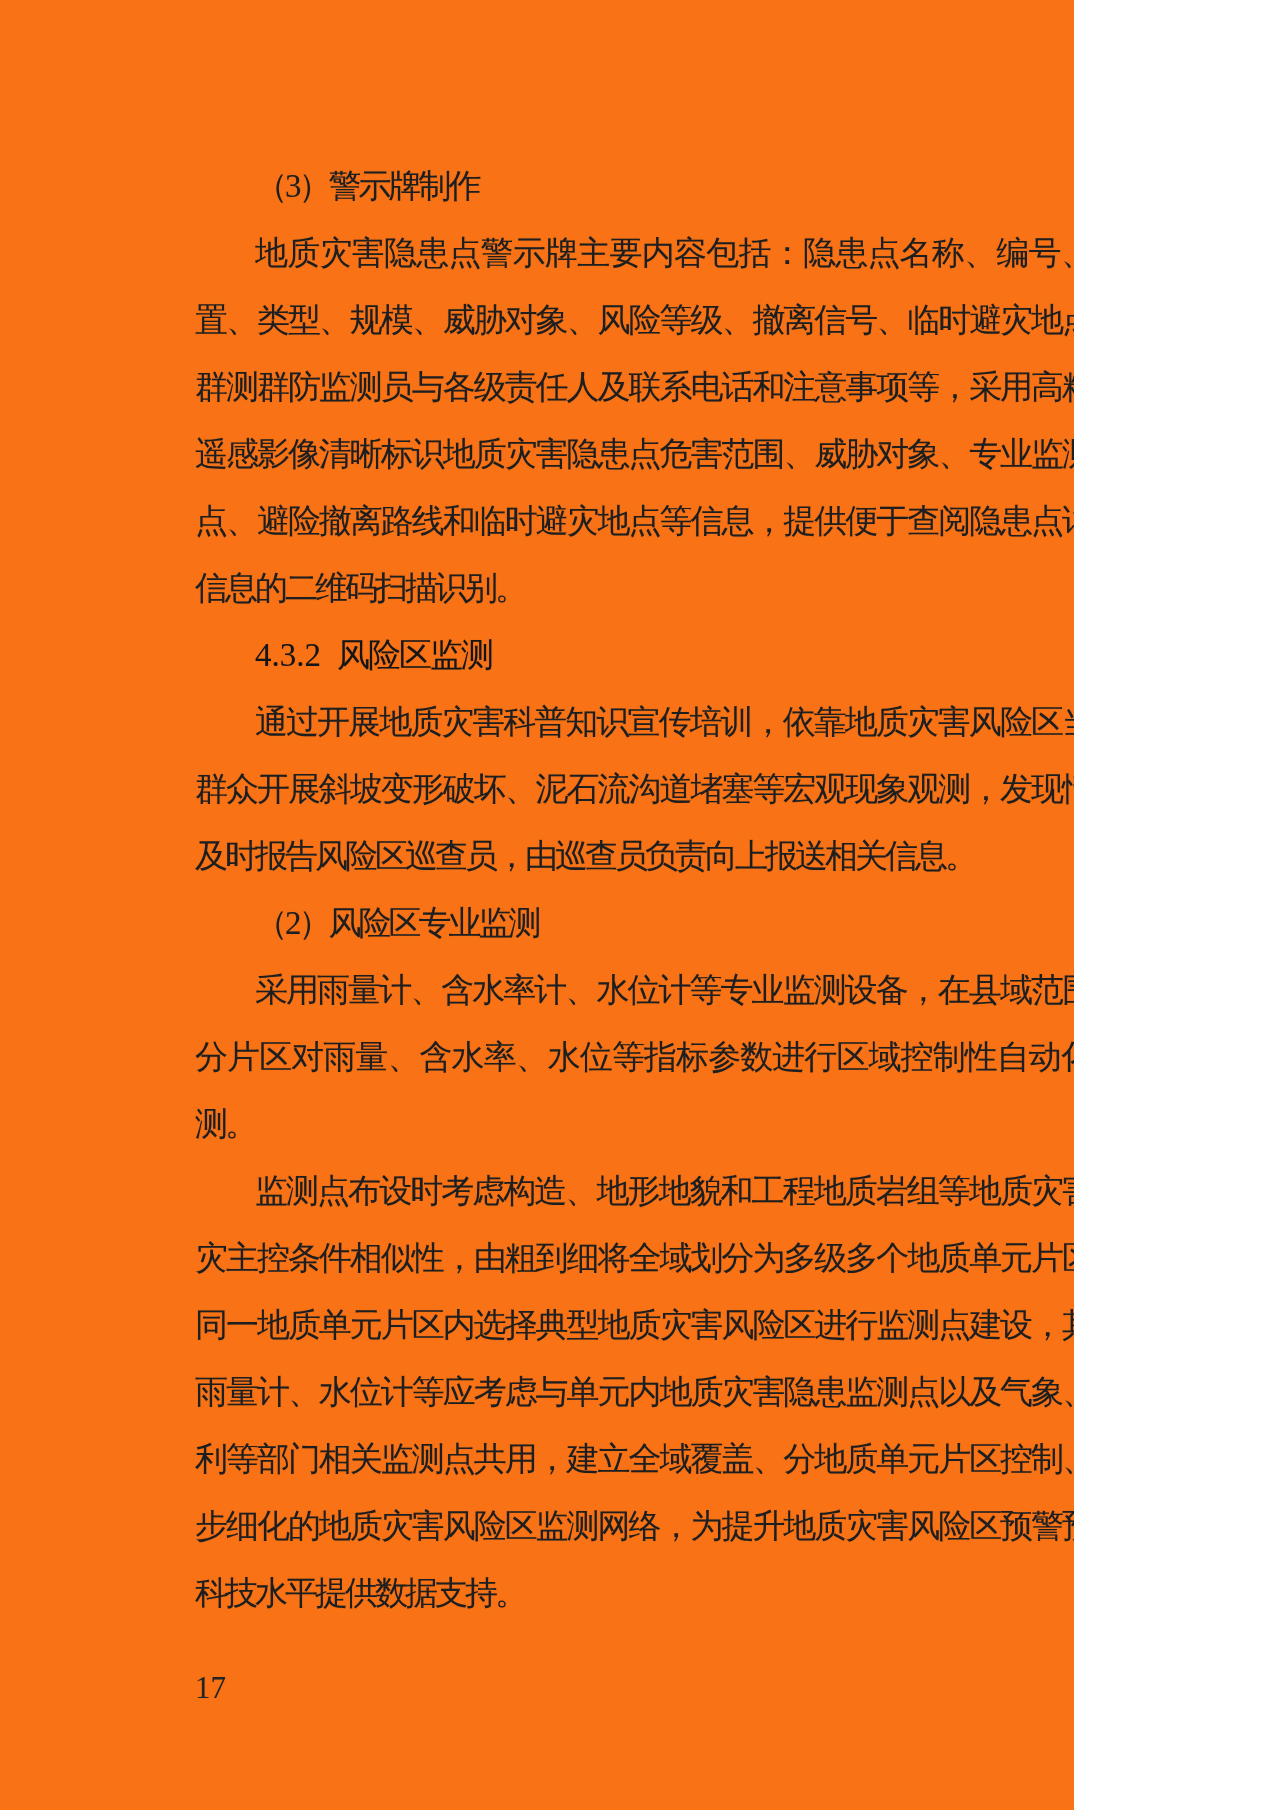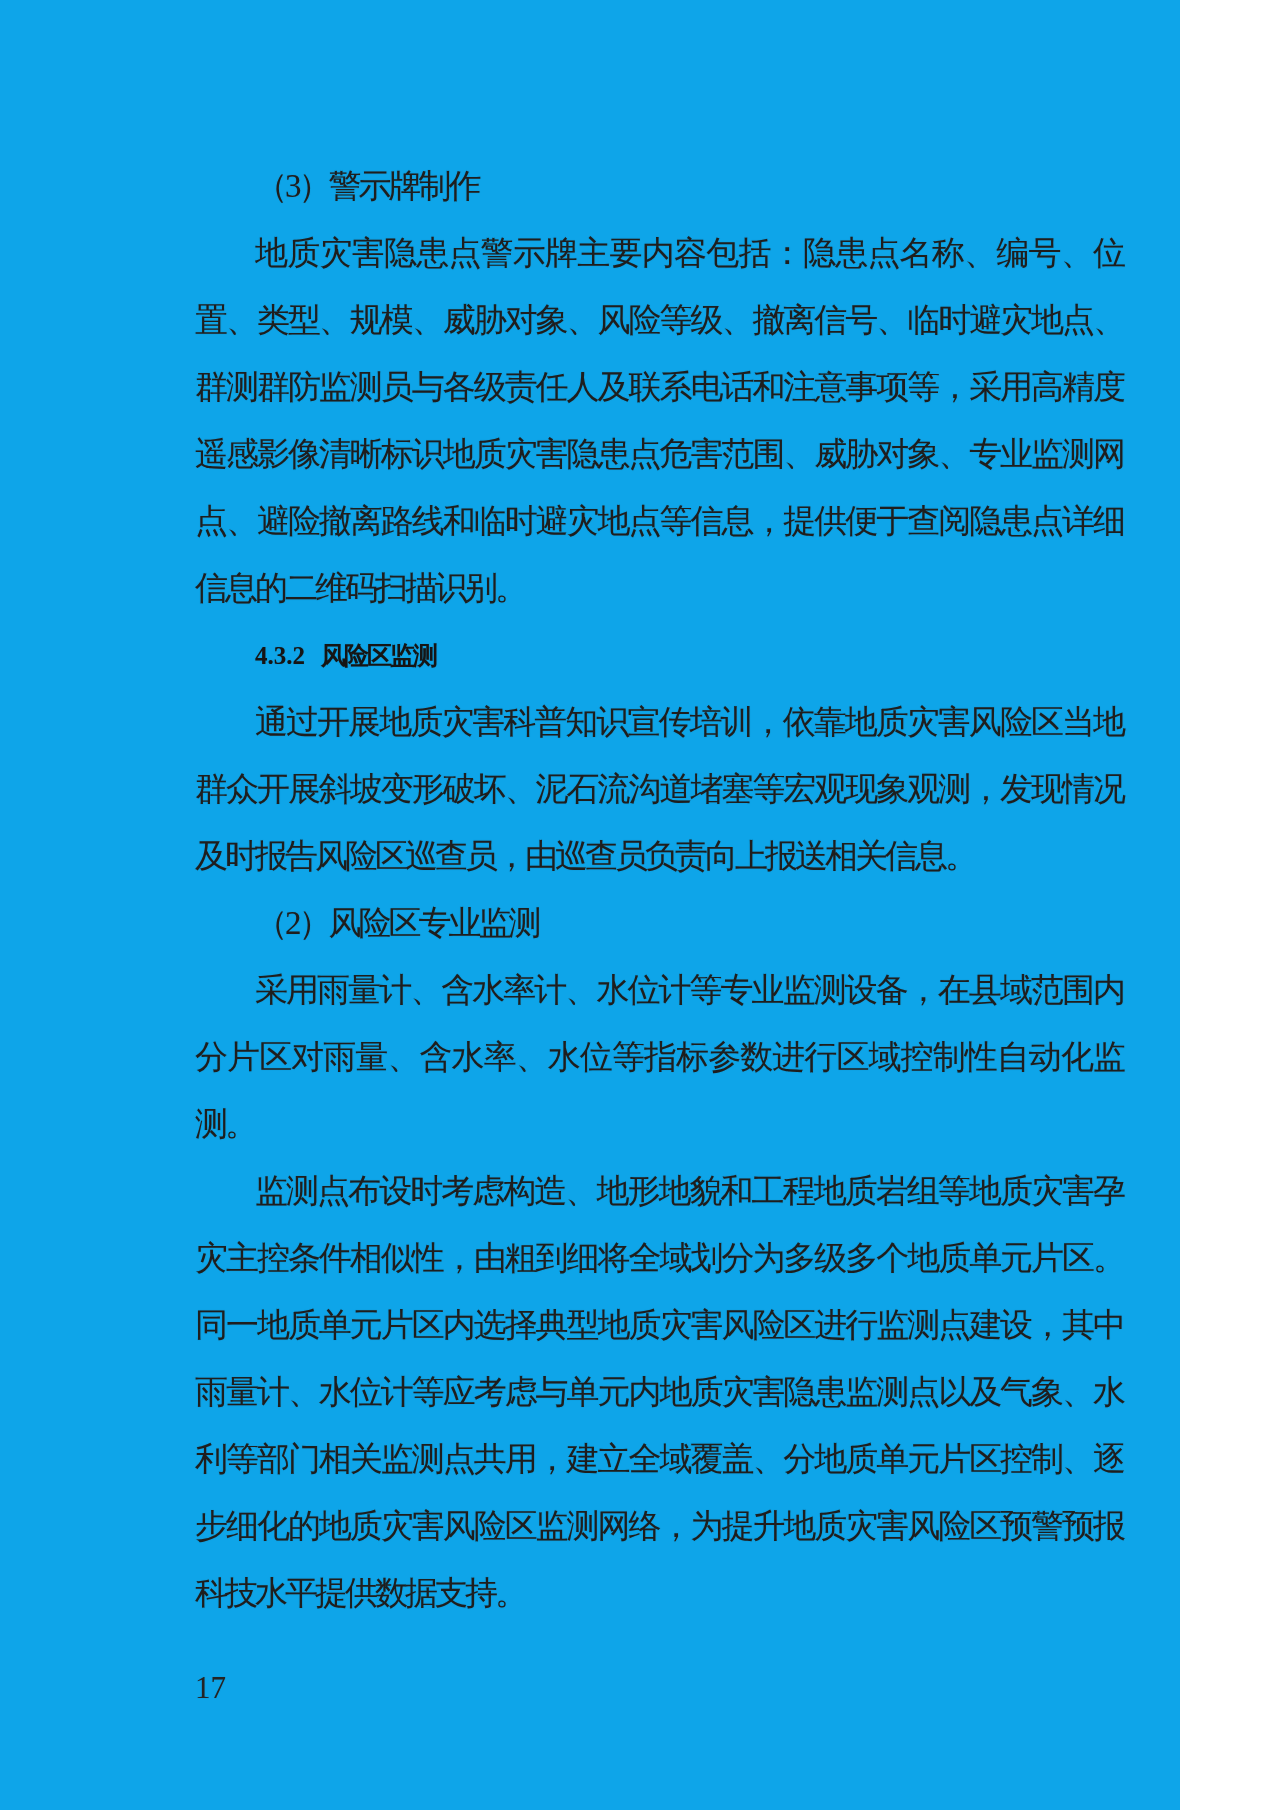--- a/index.html
+++ b/index.html
@@ -2,23 +2,23 @@
 <html><head>
 <meta charset="utf-8">
 <style>
   html, body {
     margin: 0;
     padding: 0;
     background: #ffffff;
   }
   .page {
     position: relative;
-    width: 1180px;
+    width: 1074px;
     height: 1810px;
-    background: #0ea5e9;
+    background: #f97316;
     font-family: "Liberation Serif", "DejaVu Serif", serif;
     color: #1e1e1e;
     overflow: hidden;
   }
   .content {
     position: absolute;
     left: 195px;
     top: 153px;
     width: 928px;
     text-shadow: 0 0 1px rgba(60,60,60,0.35);
@@ -29,23 +29,23 @@
     line-height: 67px;
     letter-spacing: -3px;
     text-align: justify;
     font-weight: normal;
   }
   .para.indent {
     text-indent: 60px;
   }
   .heading {
     margin: 0;
-    font-size: 25px;
+    font-size: 33px;
     line-height: 67px;
-    font-weight: bold;
+    font-weight: normal;
     text-indent: 60px;
     letter-spacing: -2px;
     color: #151515;
   }
   .heading .heading-num {
     letter-spacing: 0px;
     margin-right: 16px;
   }
   .page-number {
     position: absolute;

